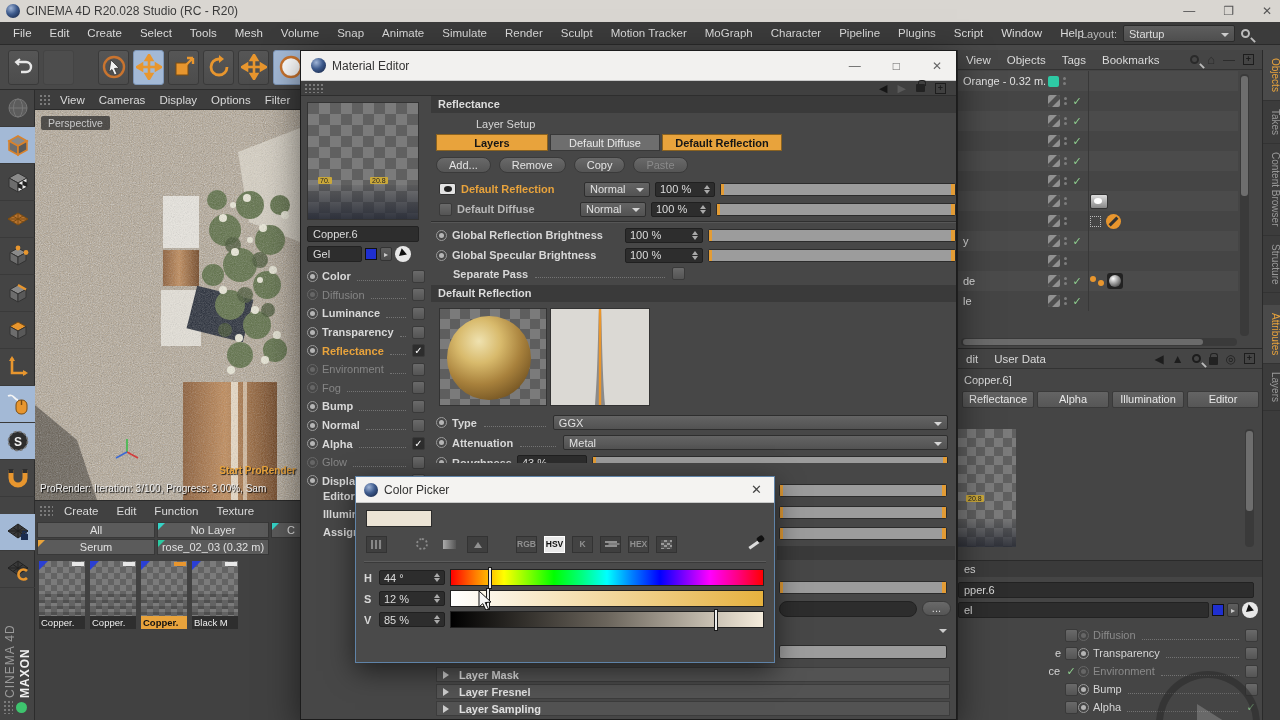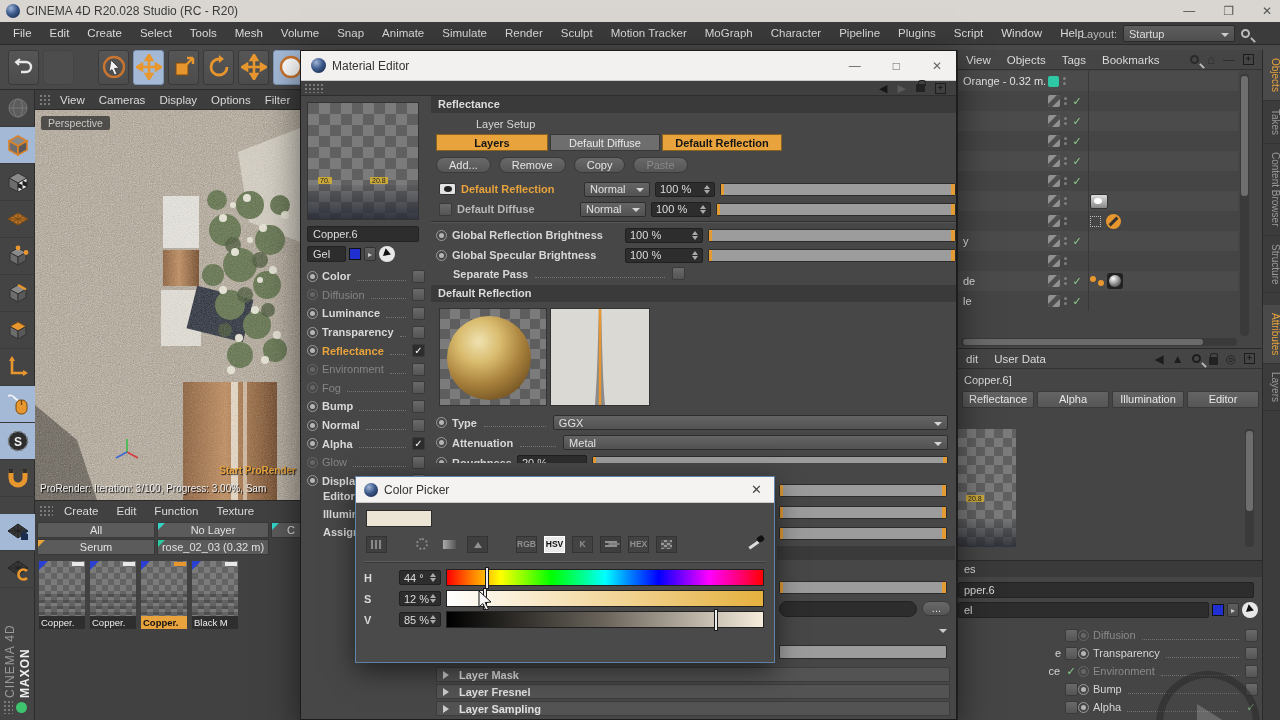--- a/index.html
+++ b/index.html
@@ -127,21 +127,21 @@
   #matedit { left:300px; top:50px; width:657px; height:670px; background:#474747; border:1px solid #1c1c1c; box-shadow:0 10px 34px rgba(0,0,0,.55); }
   #me-titlebar { height:30px; background:#f2f1ef; border-bottom:1px solid #c9c9c9; display:flex; align-items:center; padding-left:10px; color:#333; font-size:12px; }
   #me-controls { margin-left:auto; display:flex; gap:32px; padding-right:14px; color:#666; font-size:12px; }
   #me-toolbar { height:15px; background:#404040; border-bottom:1px solid #2e2e2e; display:flex; align-items:center; }
   #me-toolbar .grip { width:20px; height:10px; margin-left:3px; }
   #me-tool-icons { margin-left:auto; display:flex; align-items:center; gap:10px; padding-right:10px; color:#161616; font-size:11px; line-height:11px; }
   #me-left { position:absolute; left:0; top:45px; width:130px; bottom:18px; padding:6px; }
   #me-preview { width:112px; height:118px; background:conic-gradient(#7b7b7b 25%, #606060 0 50%, #7b7b7b 0 75%, #606060 0); background-size:22px 22px; position:relative; border:1px solid #333; }
   #me-preview::after { content:""; position:absolute; left:0; right:0; bottom:0; height:34px; background:linear-gradient(rgba(30,32,40,.1), rgba(38,42,54,.85)); }
   #me-name { margin-top:6px; width:112px; }
-  #me-shader { margin-top:4px; width:88px; height:16px; }
+  #me-shader { margin-top:4px; width:104px; height:16px; }
   #me-shader .txt-input { flex:1; height:16px; }
   #me-channels { margin-top:5px; }
   .ch-row { height:18.6px; display:flex; align-items:center; gap:4px; }
   .radio { width:11px; height:11px; border-radius:50%; border:1px solid #9a9a9a; position:relative; flex:0 0 auto; }
   .radio::after { content:""; position:absolute; inset:2px; border-radius:50%; background:#b5b5b5; }
   .radio.dim { border-color:#666; } .radio.dim::after { background:#666; }
   .ch-label { white-space:nowrap; color:#d8d8d8; font-weight:bold; }
   .ch-label.dim { color:#858585; font-weight:normal; }
   .ch-label.act { color:#e8a33c; }
   .lead { flex:1; border-bottom:1px dotted #8d8d8d; height:9px; margin:0 2px; opacity:.65; min-width:6px; }
@@ -197,21 +197,21 @@
   .cp-ic.on { background:#e9e9e9; color:#111; border-color:#fff; }
   .ic-grid { width:11px; height:9px; background:repeating-linear-gradient(90deg,#888 0 2px,#444 2px 4px); }
   .ic-wheel { width:12px; height:12px; border:2px dotted #8a8a8a; border-radius:50%; }
   .ic-spec { width:13px; height:9px; background:linear-gradient(90deg,#aaa,#555); }
   .ic-img { width:0; height:0; border:4px solid transparent; border-bottom:6px solid #909090; margin-top:-3px; }
   .ic-mix { width:12px; height:2px; background:#909090; box-shadow:0 4px 0 #909090, 3px 2px 0 -0.5px #bbb; margin-top:-4px; }
   .ic-sw4 { width:11px; height:9px; background:conic-gradient(#999 25%, #555 0 50%, #999 0 75%, #555 0); background-size:6px 5px; }
   #cp-divider { position:absolute; left:8px; top:84px; right:8px; height:2px; border-top:1px solid #5c5c5c; border-bottom:1px solid #3a3a3a; }
   .cp-row { position:absolute; left:8px; right:10px; height:17px; display:flex; align-items:center; gap:5px; }
   .cp-letter { width:10px; color:#d8d8d8; font-weight:bold; }
-  .cp-spin { width:42px; flex:0 0 auto;margin-left:20px; }
+  .cp-spin { width:66px; flex:0 0 auto; }
   .cp-bar { flex:1; height:17px; border:1px solid #222; position:relative; }
   .cp-marker { position:absolute; top:-3px; width:4px; height:22px; background:#ececec; border:1px solid #1a1a1a; }
   .cp-btns { position:absolute; left:0; right:0; top:155px; display:flex; justify-content:center; gap:8px; }
   .cp-btn { width:72px; height:20px; border-radius:10px; background:linear-gradient(#6c6c6c,#575757); border:1px solid #3a3a3a; color:#e5e5e5; text-align:center; line-height:18px; font-size:11.5px; }
 
   .eyedrop { width:18px; height:18px; position:relative; margin-left:auto; }
   .eyedrop::before { content:""; position:absolute; left:2px; top:8px; width:13px; height:2.5px; background:#ddd; transform:rotate(-35deg); }
   .eyedrop::after { content:""; position:absolute; right:0px; top:1px; width:7px; height:6px; border-radius:2px; background:#111; transform:rotate(-35deg); }
 
   .lockic { width:9px; height:8px; background:#222; border-radius:1px; position:relative; margin-top:4px; }
@@ -1044,21 +1044,21 @@
       <span class="dd" style="flex:1;">
         <span>Metal</span>
         <span class="caret"></span>
       </span>
     </div>
     <div id="rough-clip">
       <div class="t-row" style="margin-top:0;">
         <span class="radio"></span>
         <span class="t-label">Roughness</span>
         <span class="spin" style="width:70px;">
-            <span>20 %</span>
+            <span>43 %</span>
           </span>
         <span class="slider"></span>
       </div>
     </div>
   </div>
 
   <div class="r-stack slider" style="left:478px; top:433px; width:168px; height:13px;"></div>
   <div class="r-stack slider" style="left:478px; top:455px; width:168px; height:13px;"></div>
   <div class="r-stack slider" style="left:478px; top:476px; width:168px; height:13px;"></div>
   <div class="r-stack band" style="left:476px; top:495px; width:178px; height:14px;"></div>

